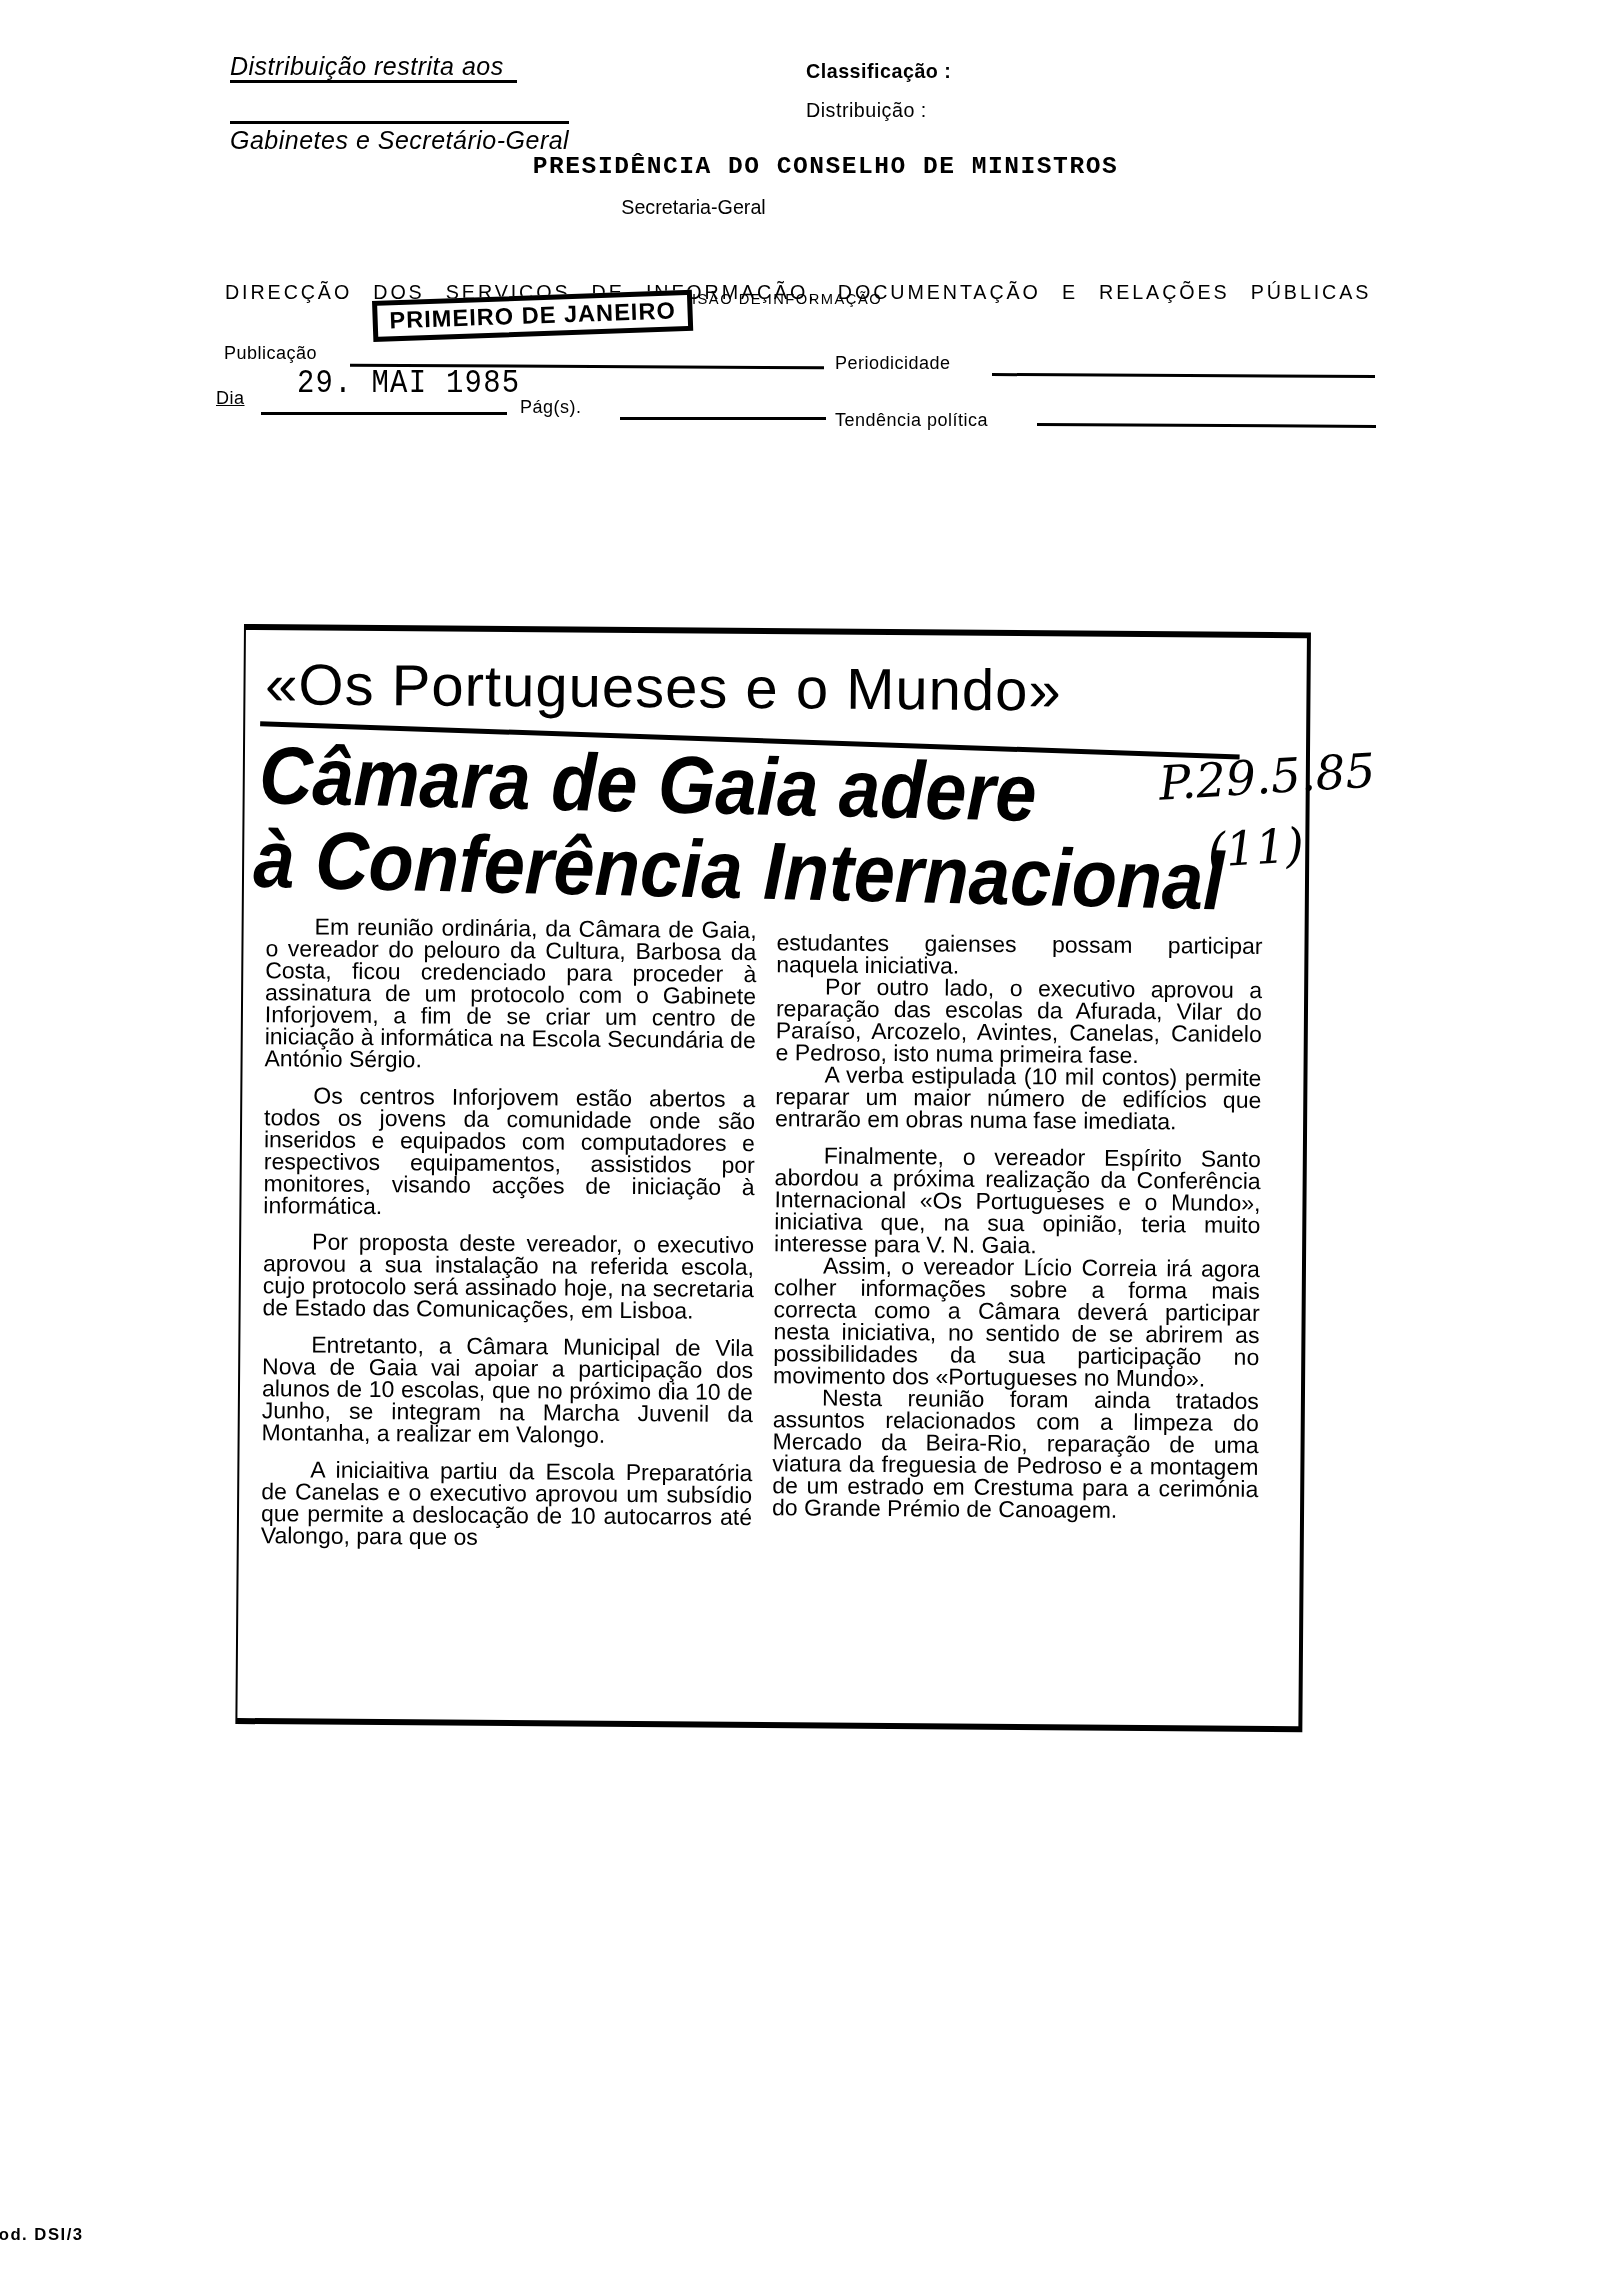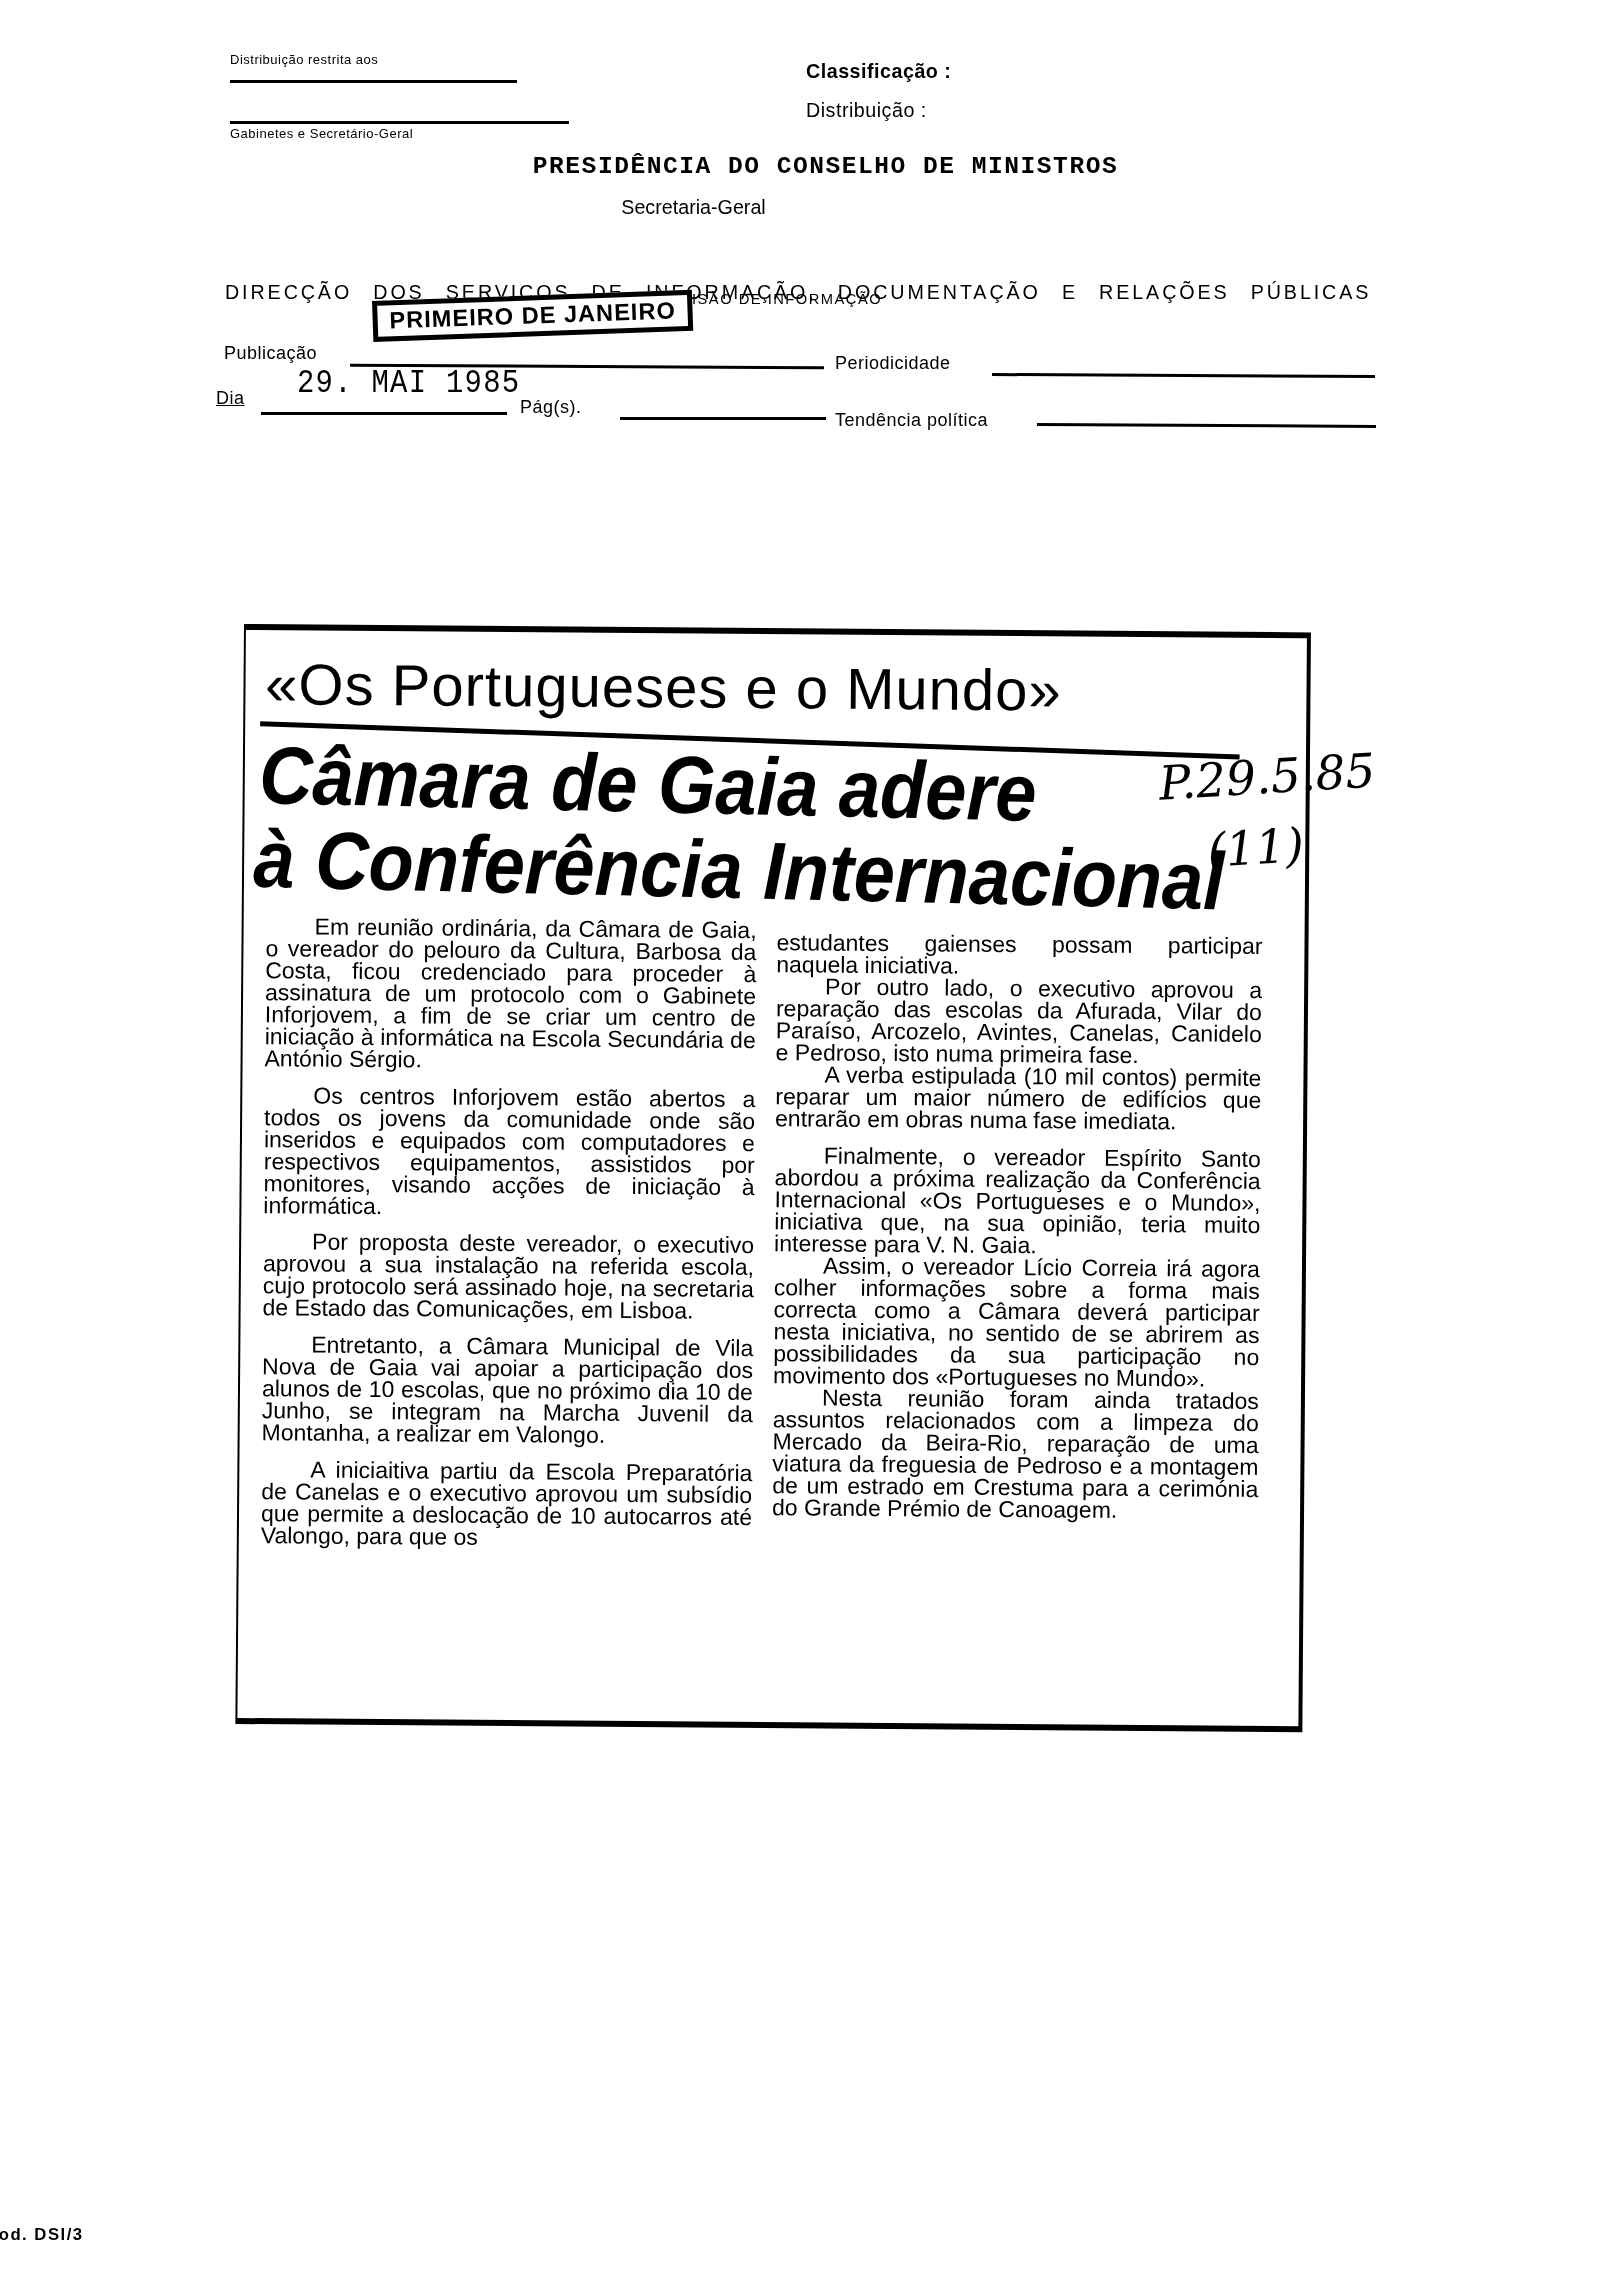--- a/index.html
+++ b/index.html
@@ -1,20 +1,20 @@
 <!DOCTYPE html>
 <html style="font-size:7.9px"><head>
 <meta charset="utf-8">
 <style>
   html, body { margin: 0; padding: 0; background: #ffffff; }
   body { width: 1612px; height: 2295px; position: relative; overflow: hidden; color: #000; font-family: "Liberation Sans", sans-serif; }
   .abs { position: absolute; }
 
   
-  .dist-note { font-family: "Liberation Sans", sans-serif; font-size: 13px; letter-spacing: 0.5px; }
+  .dist-note { font-family: "Liberation Sans", sans-serif; font-style: italic; font-size: 25px; letter-spacing: 0.5px; }
   .dist-note .line { position: absolute; left: 0; height: 3.4px; background: #000; }
   .meta-label { font-size: 19.7px; letter-spacing: 0.5px; }
 
   .org-title { font-size: 24.6px; font-weight: bold; letter-spacing: 1.5px; text-align: center; width: 1612px; left: 0; }
   .org-sub { font-size: 19.7px; text-align: center; width: 1348px; left: 0; }
   .dept { font-size: 19.7px; letter-spacing: 2.9px; word-spacing: 12.8px; white-space: nowrap; }
 
   .division { font-size: 14.7px; letter-spacing: 1.5px; }
   .stamp { border: 5.9px solid #000; padding: 2px 11.8px; font-size: 23.6px; font-weight: bold; letter-spacing: 1px; transform: rotate(-2deg); transform-origin: left top; background: #fff; white-space: nowrap; }
 

